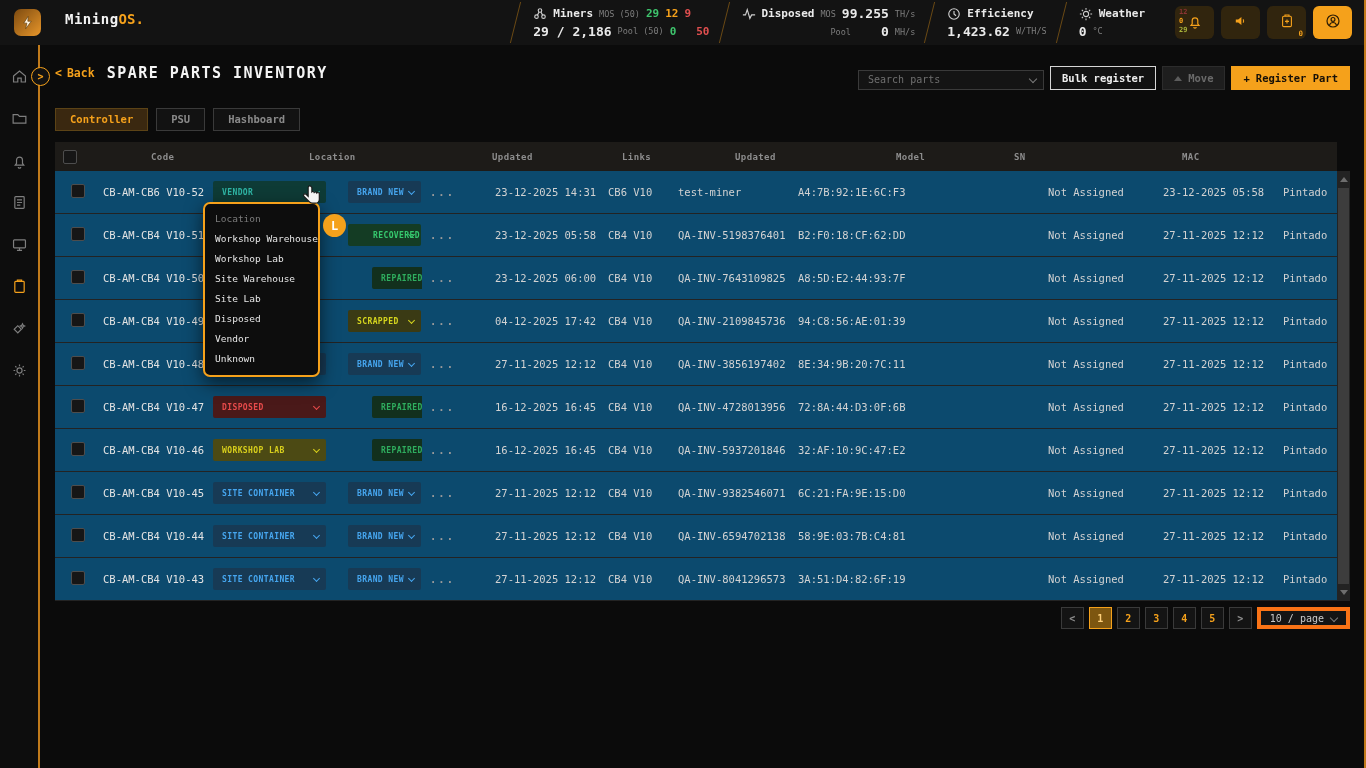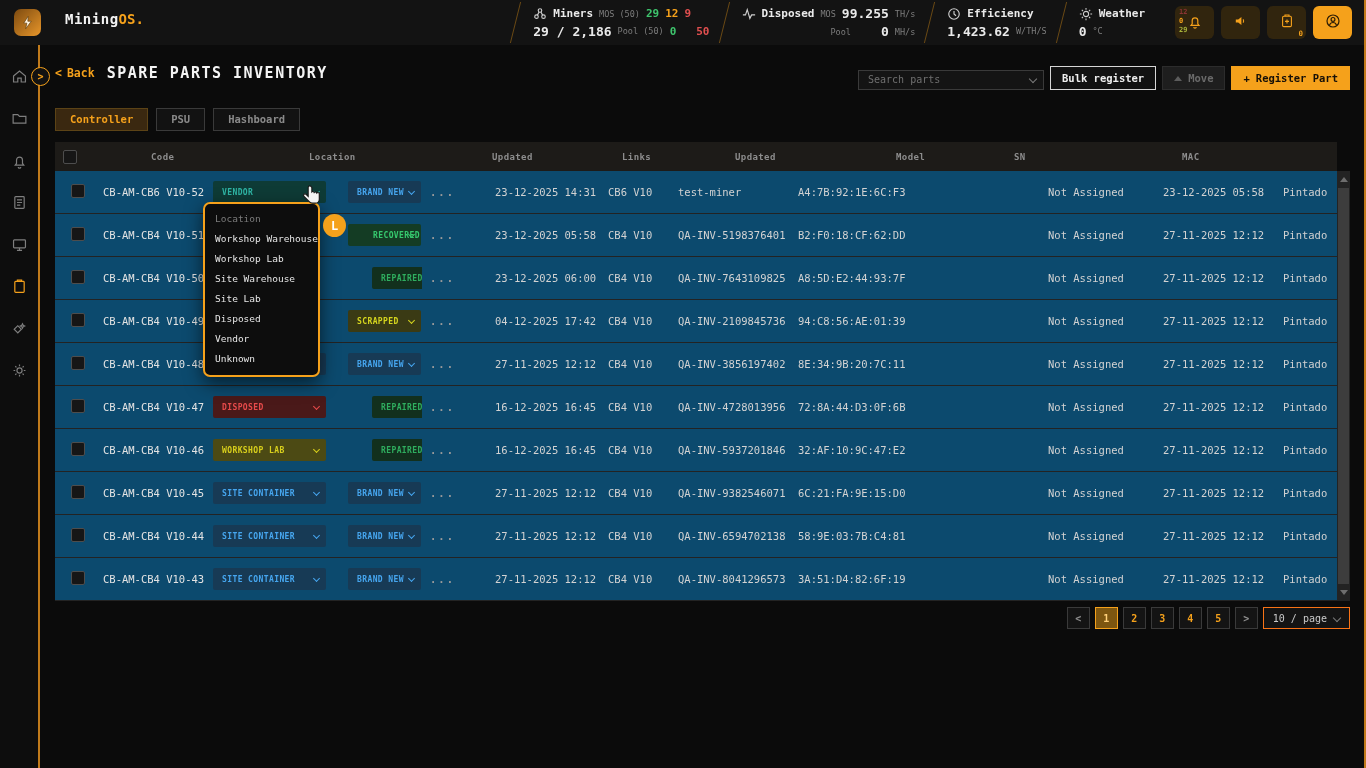--- a/index.html
+++ b/index.html
@@ -129,21 +129,21 @@
     background:#f5a11b; color:#fff; font-size:12px; font-weight:bold; display:flex;
     align-items:center; justify-content:center; z-index:45; }
   .cursor { position:absolute; left:301px; top:184px; z-index:46; pointer-events:none; }
 
   
   .pagination { position:absolute; right:16px; top:607px; display:flex; gap:5px; align-items:center; z-index:21; }
   .pg-btn { min-width:23px; height:22px; border:1px solid #3a3a3a; background:#141414; color:#8d8d8d;
     font-size:10px; font-weight:bold; display:flex; align-items:center; justify-content:center; cursor:pointer; }
   .pg-num { color:#f5a11b; }
   .pg-btn.active { background:#7d5610; border-color:#f5a11b; color:#ffd07a; }
-  .pg-size { height:22px; border:1px solid #f97316; background:#141414; color:#c9c9c9; font-size:10px;
+  .pg-size { height:22px; border:4px solid #f97316; background:#141414; color:#c9c9c9; font-size:10px;
     display:flex; align-items:center; gap:7px; padding:0 9px; cursor:pointer; }
   .pg-size .chev-down { position:static; }
 </style>
 </head>
 <body>
 
 <div class="edge-right"></div>
 
 <div class="topbar">
   <div class="brand">

